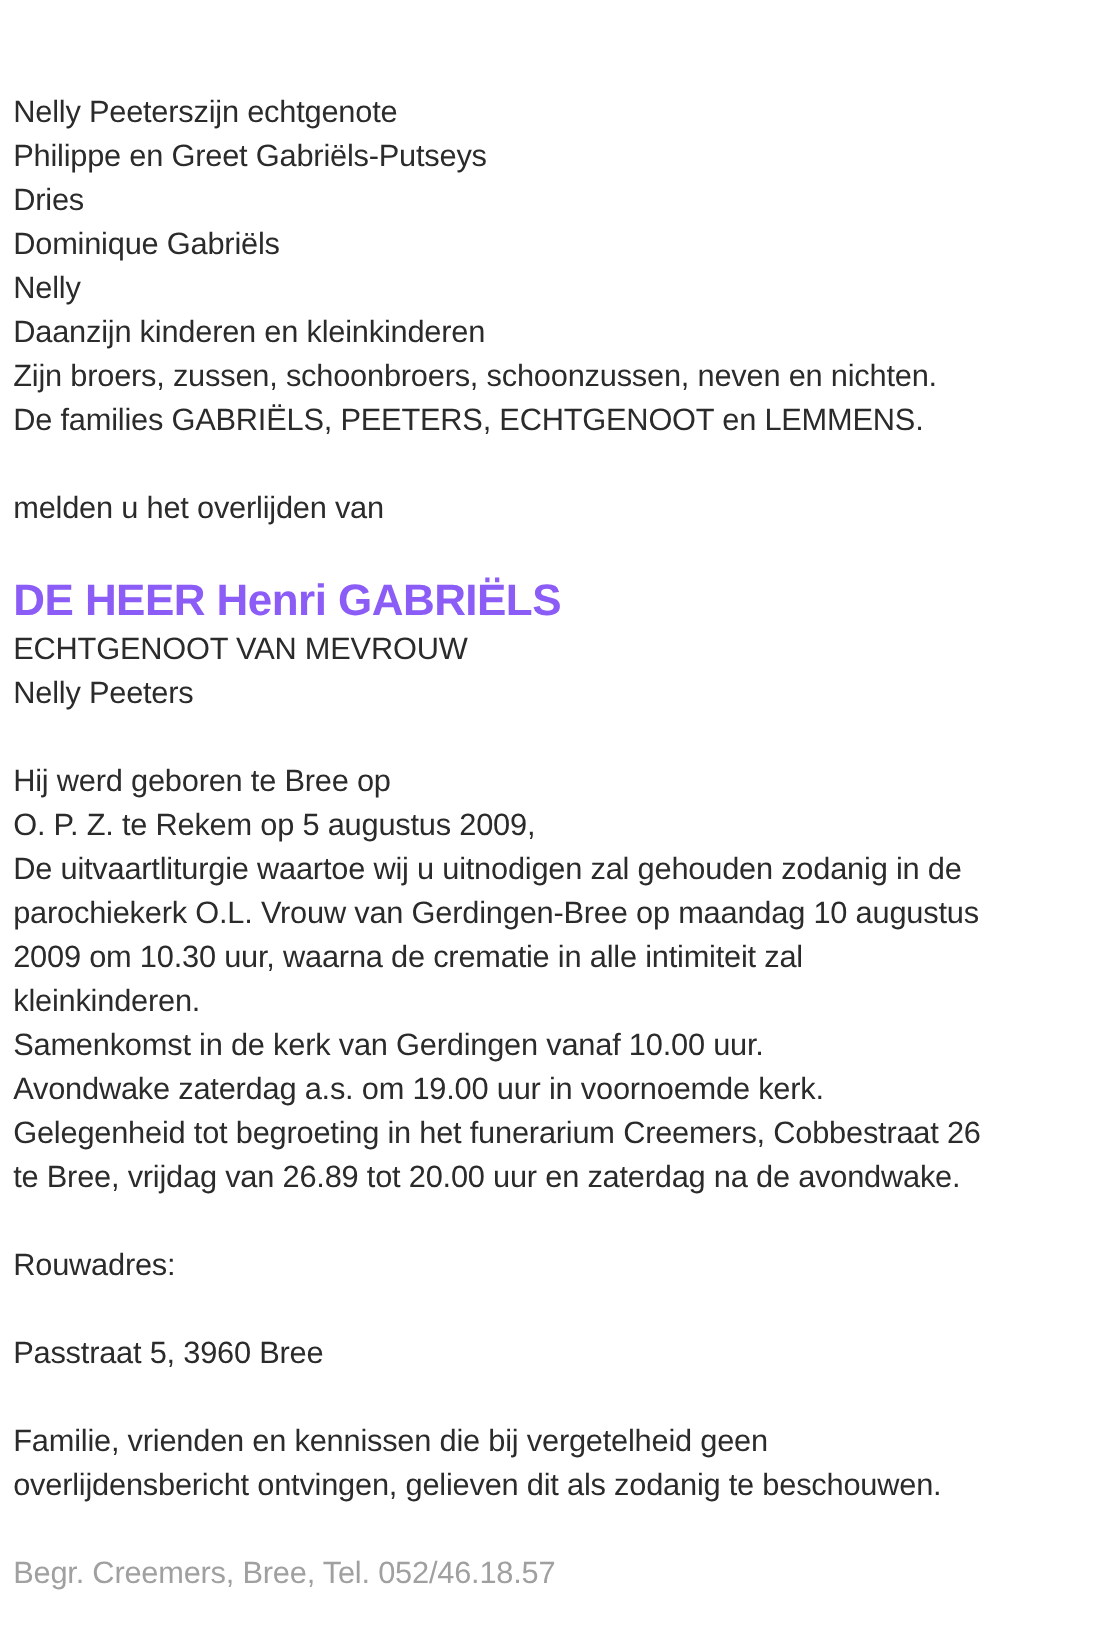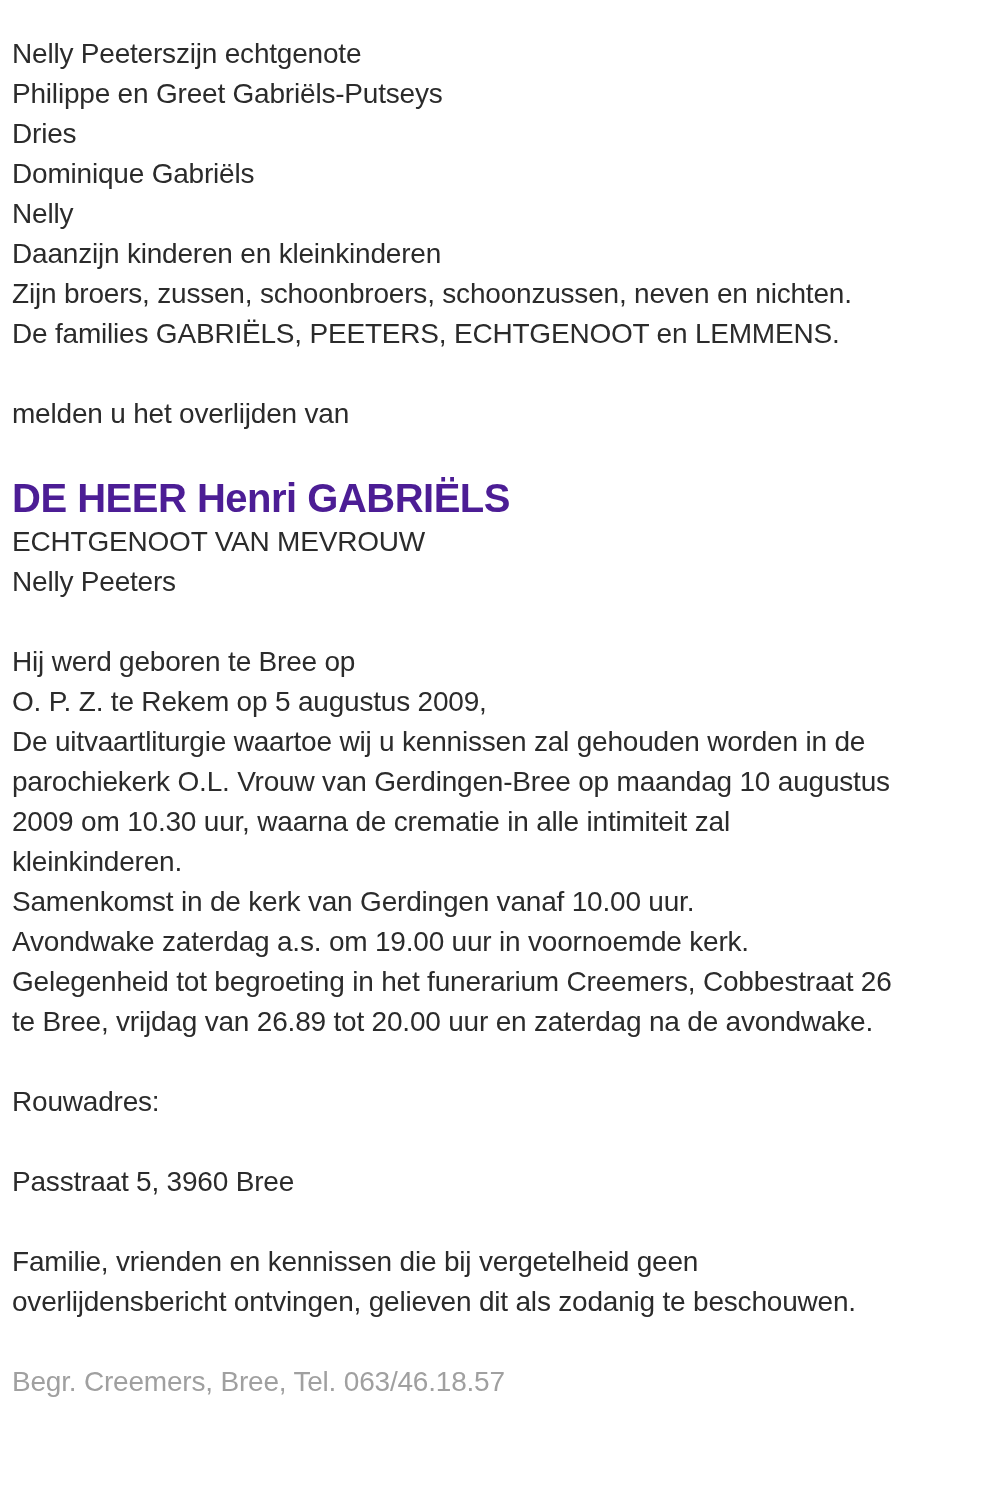--- a/index.html
+++ b/index.html
@@ -7,33 +7,34 @@
     padding: 0;
     background: #ffffff;
   }
   body {
     width: 1000px;
     min-height: 1500px;
     font-family: "Liberation Sans", sans-serif;
   }
   .page {
     padding: 34px 10px 0 12px;
+    margin-top: 48px;
   }
   .line {
     font-size: 28px;
     line-height: 40px;
     color: #2b2b2b;
     white-space: nowrap;
     letter-spacing: -0.2px;
   }
   .heading {
     font-size: 40px;
     line-height: 48px;
     font-weight: 700;
-    color: #4c1d95;
+    color: #8b5cf6;
     white-space: nowrap;
     letter-spacing: -0.5px;
   }
   .muted {
     color: #a0a0a0;
   }
   .spacer {
     height: 40px;
   }
 </style>
@@ -58,21 +59,21 @@
   <div class="spacer"></div>
 
   <div class="heading">DE HEER Henri GABRIËLS</div>
   <div class="line">ECHTGENOOT VAN MEVROUW</div>
   <div class="line">Nelly Peeters</div>
 
   <div class="spacer"></div>
 
   <div class="line">Hij werd geboren te Bree op</div>
   <div class="line">O. P. Z. te Rekem op 5 augustus 2009,</div>
-  <div class="line">De uitvaartliturgie waartoe wij u kennissen zal gehouden worden in de</div>
+  <div class="line">De uitvaartliturgie waartoe wij u uitnodigen zal gehouden zodanig in de</div>
   <div class="line">parochiekerk O.L. Vrouw van Gerdingen-Bree op maandag 10 augustus</div>
   <div class="line">2009 om 10.30 uur, waarna de crematie in alle intimiteit zal</div>
   <div class="line">kleinkinderen.</div>
   <div class="line">Samenkomst in de kerk van Gerdingen vanaf 10.00 uur.</div>
   <div class="line">Avondwake zaterdag a.s. om 19.00 uur in voornoemde kerk.</div>
   <div class="line">Gelegenheid tot begroeting in het funerarium Creemers, Cobbestraat 26</div>
   <div class="line">te Bree, vrijdag van 26.89 tot 20.00 uur en zaterdag na de avondwake.</div>
 
   <div class="spacer"></div>
 
@@ -82,15 +83,15 @@
 
   <div class="line">Passtraat 5, 3960 Bree</div>
 
   <div class="spacer"></div>
 
   <div class="line">Familie, vrienden en kennissen die bij vergetelheid geen</div>
   <div class="line">overlijdensbericht ontvingen, gelieven dit als zodanig te beschouwen.</div>
 
   <div class="spacer"></div>
 
-  <div class="line muted">Begr. Creemers, Bree, Tel. 063/46.18.57</div>
+  <div class="line muted">Begr. Creemers, Bree, Tel. 052/46.18.57</div>
 
 </div>
 
 </body></html>

